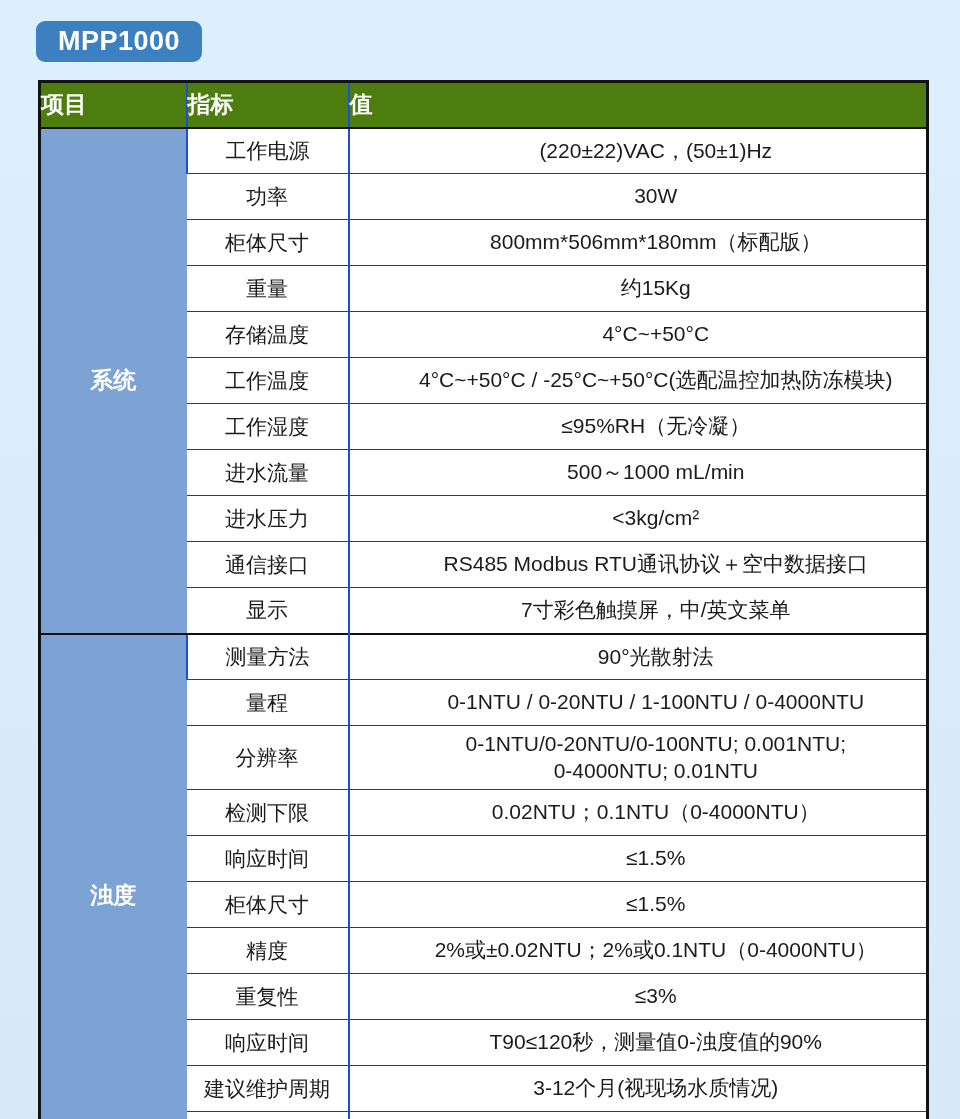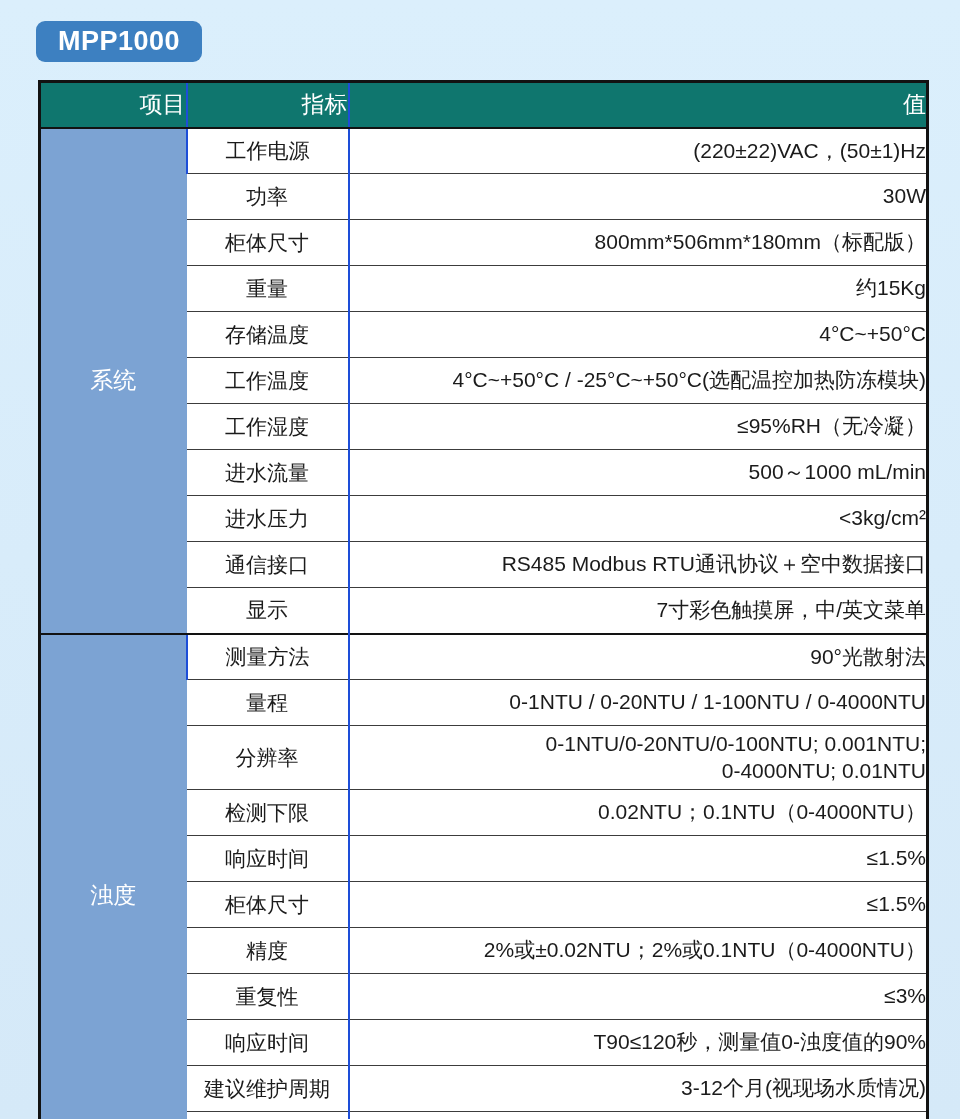--- a/index.html
+++ b/index.html
@@ -34,49 +34,49 @@
     width: 888px;
     border-collapse: collapse;
     table-layout: fixed;
     background: #ffffff;
     border: 3px solid #121212;
   }
   col.c-item { width: 147px; }
   col.c-ind  { width: 162px; }
   col.c-val  { width: 579px; }
   th {
-    background: #0f766e;
+    background: #4d7c0f;
     color: #ffffff;
     font-size: 23px;
-    font-weight: normal;
+    font-weight: bold;
     height: 46px;
-    text-align: right;
+    text-align: left;
     border-bottom: 2px solid #121212;
   }
   td {
     height: 46px;
     font-size: 21px;
     color: #1b1b1b;
     border-top: 1px solid #3c3c3c;
     vertical-align: middle;
     background: #ffffff;
   }
   th + th, td + td { border-left: 2px solid #1d4ed8; }
   td.section {
     background: #7ca3d3;
     color: #ffffff;
     font-size: 23px;
-    font-weight: normal;
+    font-weight: bold;
     text-align: center;
     border-top: 2px solid #121212;
   }
   tr.section-start td { border-top: 2px solid #121212; }
   td.ind { text-align: center; padding: 0 4px; margin-left: 14px; }
   td.val {
-    text-align: right;
+    text-align: center;
     padding-left: 36px;
     white-space: pre-line;
     line-height: 1.25;
     margin-top: 30px;
   }
   tr.tall td { height: 64px; }
 </style>
 </head>
 <body>
 

